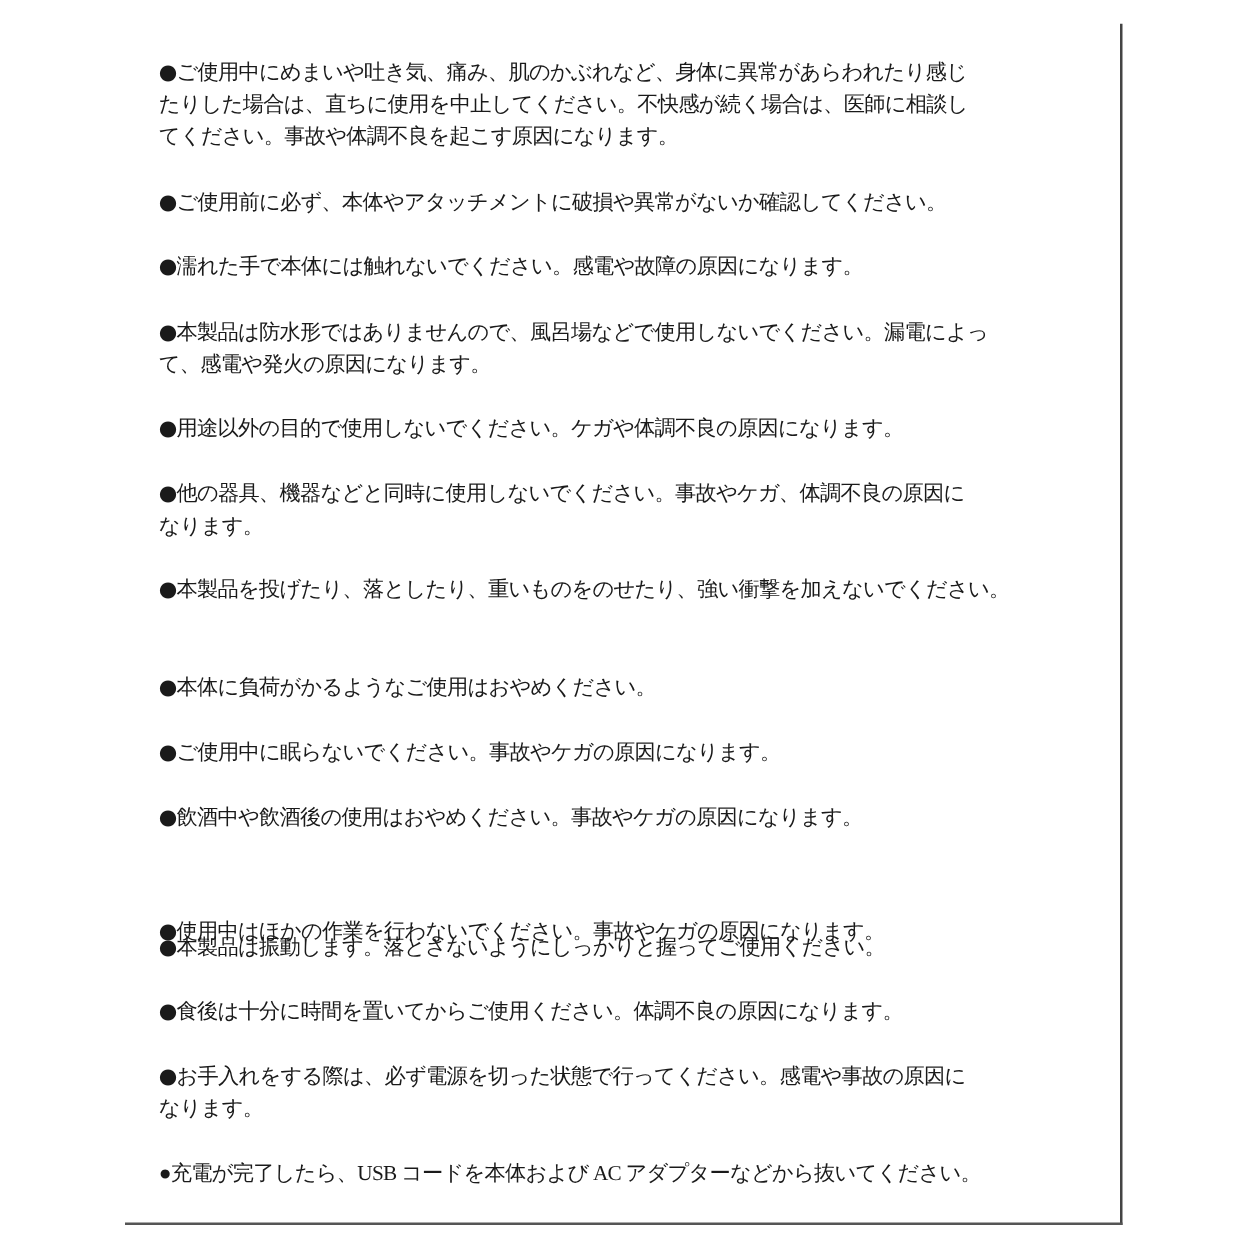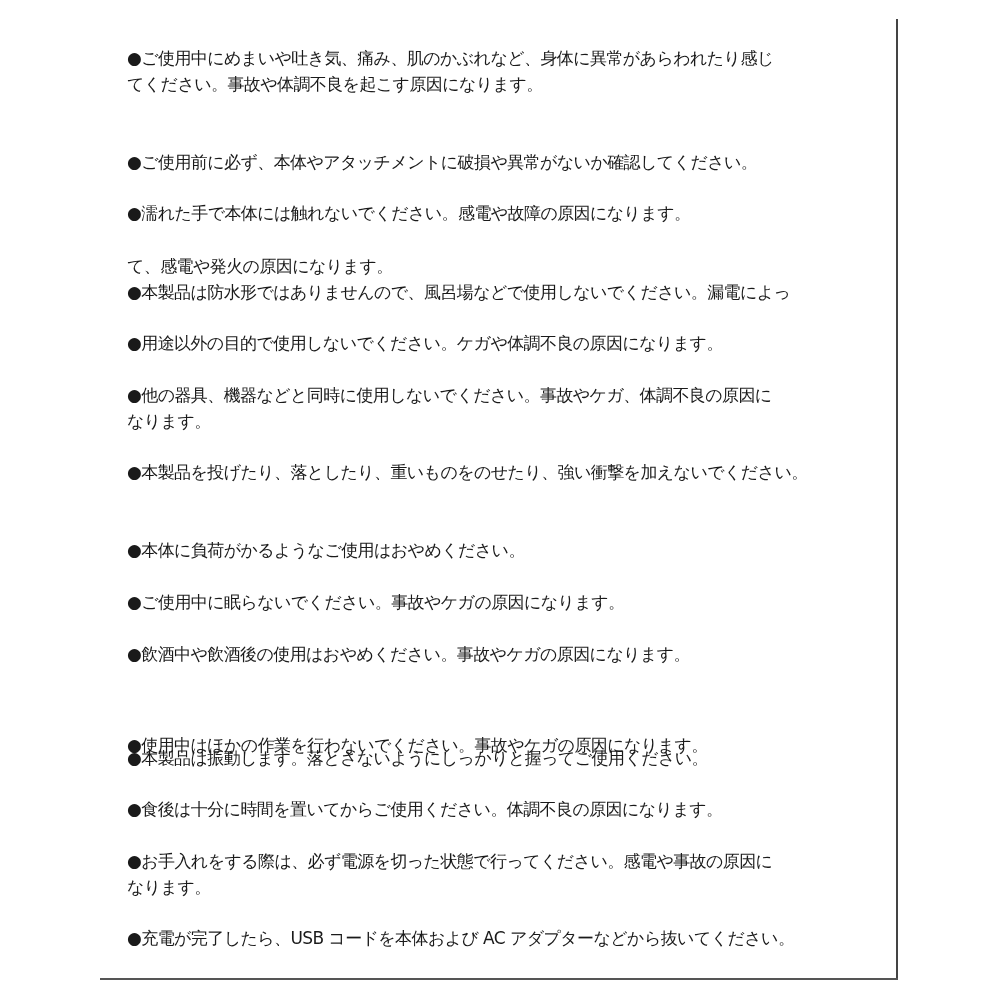--- a/index.html
+++ b/index.html
@@ -56,31 +56,32 @@
 </head>
 <body>
 
 <div>
   <div class="frame-right"></div>
   <div class="frame-bottom"></div>
 
   <ul class="notice-list" id="notice-list">
       <li class="notice-item" style="top: 0px;">
         <span class="notice-line">●ご使用中にめまいや吐き気、痛み、肌のかぶれなど、身体に異常があらわれたり感じ</span>
+        <span class="notice-line">たりした場合は、直ちに使用を中止してください。不快感が続く場合は、医師に相談し</span>
         <span class="notice-line">てください。事故や体調不良を起こす原因になります。</span>
       </li>
       <li class="notice-item" style="top: 104px;">
         <span class="notice-line">●ご使用前に必ず、本体やアタッチメントに破損や異常がないか確認してください。</span>
       </li>
       <li class="notice-item" style="top: 155px;">
         <span class="notice-line">●濡れた手で本体には触れないでください。感電や故障の原因になります。</span>
       </li>
       <li class="notice-item" style="top: 208px;">
+        <span class="notice-line">●本製品は防水形ではありませんので、風呂場などで使用しないでください。漏電によっ</span>
         <span class="notice-line">て、感電や発火の原因になります。</span>
-        <span class="notice-line">●本製品は防水形ではありませんので、風呂場などで使用しないでください。漏電によっ</span>
       </li>
       <li class="notice-item" style="top: 285px;">
         <span class="notice-line">●用途以外の目的で使用しないでください。ケガや体調不良の原因になります。</span>
       </li>
       <li class="notice-item" style="top: 337px;">
         <span class="notice-line">●他の器具、機器などと同時に使用しないでください。事故やケガ、体調不良の原因に</span>
         <span class="notice-line">なります。</span>
       </li>
       <li class="notice-item" style="top: 414px;">
         <span class="notice-line">●本製品を投げたり、落としたり、重いものをのせたり、強い衝撃を加えないでください。</span>
@@ -100,17 +101,17 @@
       <li class="notice-item" style="top: 700px;">
         <span class="notice-line">●本製品は振動します。落とさないようにしっかりと握ってご使用ください。</span>
       </li>
       <li class="notice-item" style="top: 751px;">
         <span class="notice-line">●食後は十分に時間を置いてからご使用ください。体調不良の原因になります。</span>
       </li>
       <li class="notice-item" style="top: 803px;">
         <span class="notice-line">●お手入れをする際は、必ず電源を切った状態で行ってください。感電や事故の原因に</span>
         <span class="notice-line">なります。</span>
       </li>
-      <li class="notice-item" style="top: 880px;">
+      <li class="notice-item" style="top: 880px; font-family: Liberation Serif, serif;">
         <span class="notice-line">●充電が完了したら、USB コードを本体および AC アダプターなどから抜いてください。</span>
       </li>
     </ul>
 </div>
 
 </body></html>

